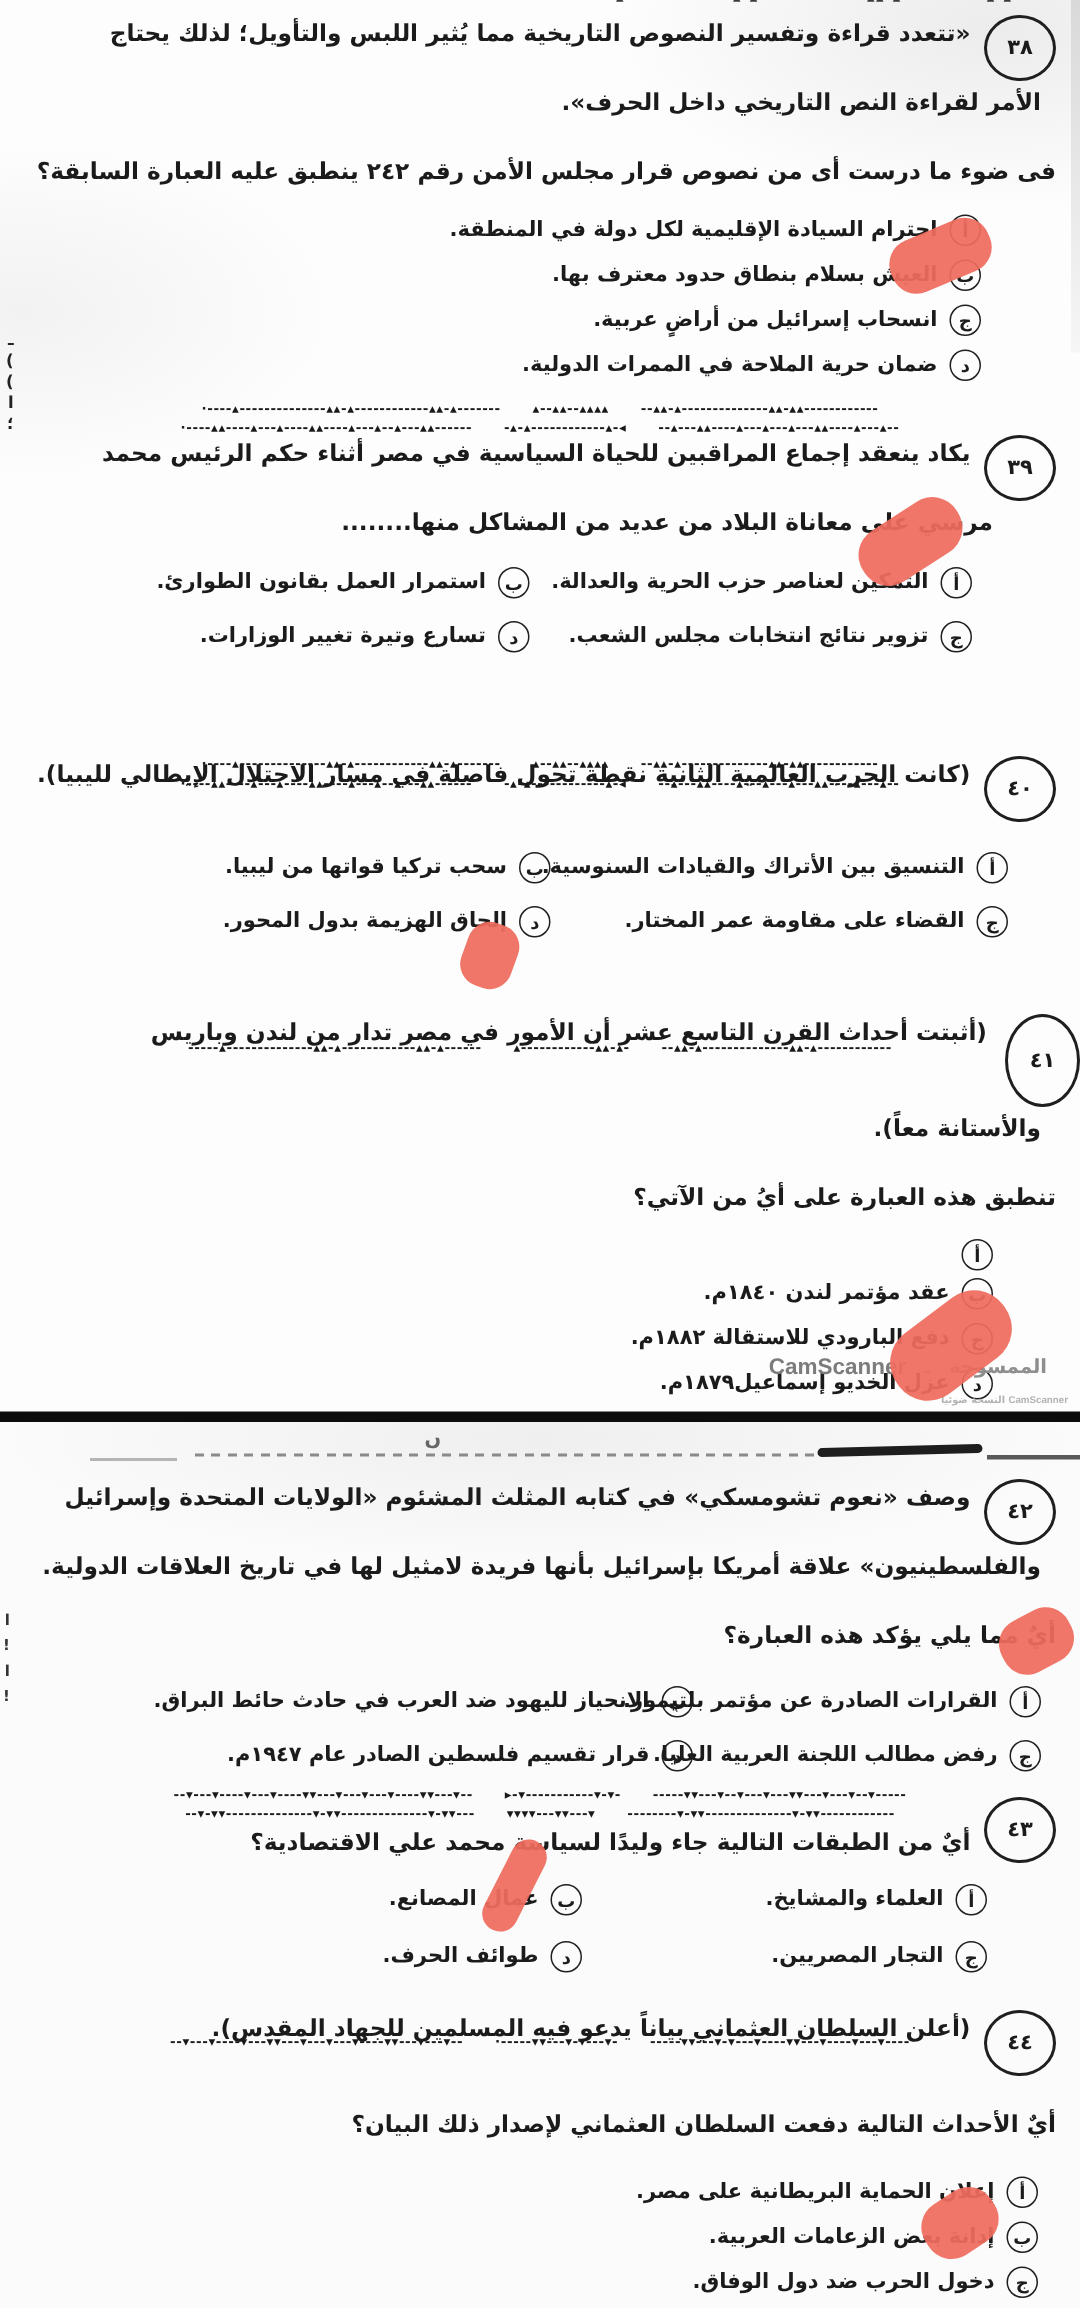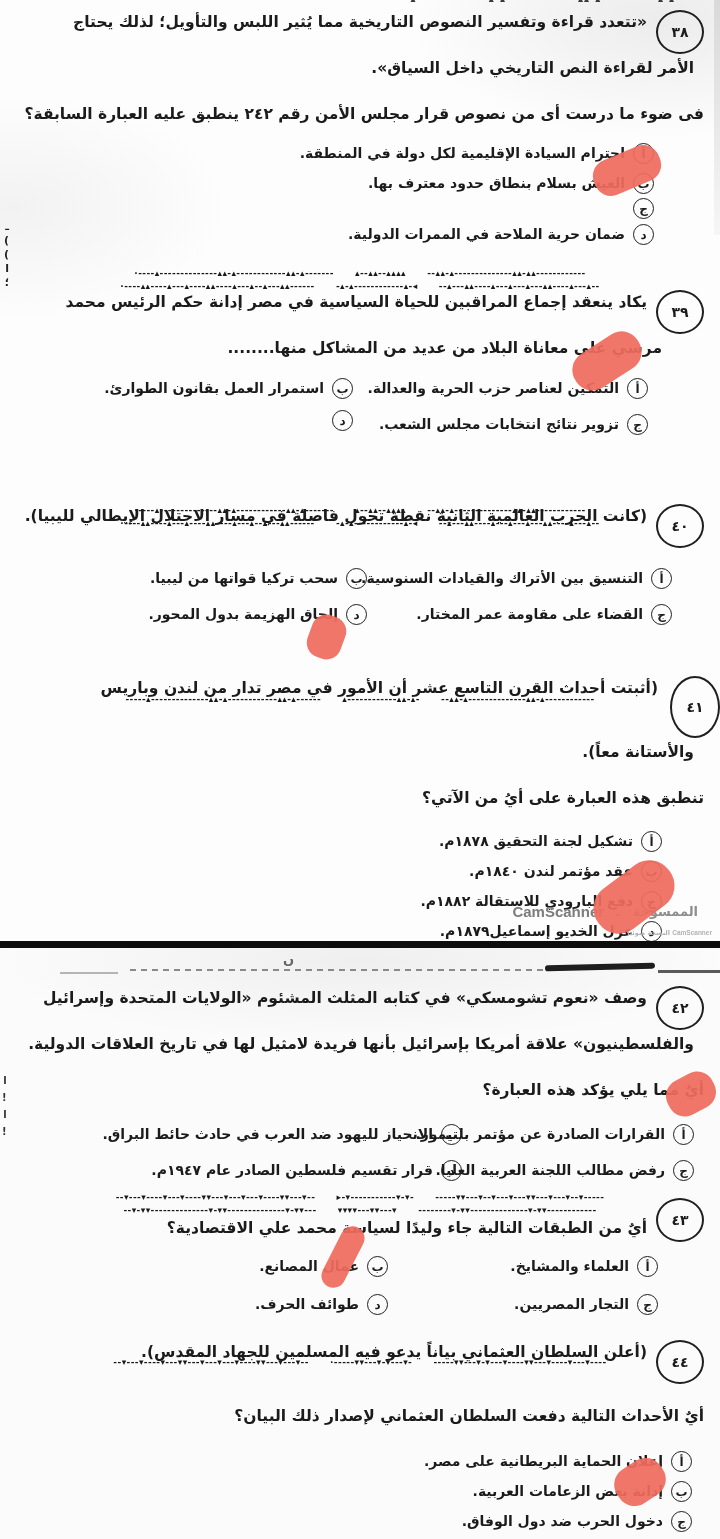--- a/index.html
+++ b/index.html
@@ -97,50 +97,51 @@
 
 <div id="divtop">-▴--------------▴-▴--------------▴▴-▴-----------▴-▴------</div>
 
 <section class="q" id="q38" style="top:8px">
   <div class="qrow">
     <div class="qnum">٣٨</div>
     <div class="qlines">
         <div class="qline">«تتعدد قراءة وتفسير النصوص التاريخية مما يُثير اللبس والتأويل؛ لذلك يحتاج</div>
       </div>
   </div>
-  <div class="qline full">الأمر لقراءة النص التاريخي داخل السياق».</div>
+  <div class="qline full">الأمر لقراءة النص التاريخي داخل الحرف».</div>
   <div class="qprompt">فى ضوء ما درست أى من نصوص قرار مجلس الأمن رقم ٢٤٢ ينطبق عليه العبارة السابقة؟</div>
   <div class="opts stack">
     <div class="opt">
       <span class="circ">أ</span>
       <span class="otext">احترام السيادة الإقليمية لكل دولة في المنطقة.</span>
     </div>
     <div class="opt">
       <span class="circ">ب</span>
       <span class="otext">العيش بسلام بنطاق حدود معترف بها.</span>
     </div>
     <div class="opt">
       <span class="circ">ج</span>
+      <span class="otext">انسحاب إسرائيل من أراضٍ عربية.</span>
     </div>
     <div class="opt">
       <span class="circ">د</span>
       <span class="otext">ضمان حرية الملاحة في الممرات الدولية.</span>
     </div>
   </div>
 </section>
 
 <div id="div1" class="divider">
   <div>·----▴--------------▴▴-▴------------▴▴-▴-------      ▴--▴▴--▴▴▴▴      --▴▴-▴--------------▴▴-▴▴------------</div><div>·----▴▴----▴---▴----▴▴----▴---▴--▴---▴▴------      -▴-▴------------▴-◂      --▴---▴▴----▴---▴---▴---▴▴----▴---▴--</div>
 </div>
 
 <section class="q" id="q39" style="top:288px">
   <div class="qrow">
     <div class="qnum">٣٩</div>
     <div class="qlines">
-        <div class="qline">يكاد ينعقد إجماع المراقبين للحياة السياسية في مصر إدانة حكم الرئيس محمد</div>
+        <div class="qline">يكاد ينعقد إجماع المراقبين للحياة السياسية في مصر أثناء حكم الرئيس محمد</div>
       </div>
   </div>
   <div class="qline full">مرسي على معاناة البلاد من عديد من المشاكل منها........</div>
   <div class="opts">
     <div class="orow">
       <div class="opt cellA">
         <span class="circ">أ</span>
         <span class="otext">التمكين لعناصر حزب الحرية والعدالة.</span>
       </div>
       <div class="opt cellB">
@@ -148,20 +149,21 @@
         <span class="otext">استمرار العمل بقانون الطوارئ.</span>
       </div>
     </div>
     <div class="orow">
       <div class="opt cellA">
         <span class="circ">ج</span>
         <span class="otext">تزوير نتائج انتخابات مجلس الشعب.</span>
       </div>
       <div class="opt cellB">
         <span class="circ">د</span>
+        <span class="otext">تسارع وتيرة تغيير الوزارات.</span>
       </div>
     </div>
   </div>
 </section>
 
 <div id="div2" class="divider">
   <div>·----▴--------------▴▴-▴------------▴▴-▴-------      ▴--▴▴--▴▴▴▴      --▴▴-▴--------------▴▴-▴▴------------</div><div>·----▴▴----▴---▴----▴▴----▴---▴--▴---▴▴------      -▴-▴------------▴-◂      --▴---▴▴----▴---▴---▴---▴▴----▴---▴--</div>
 </div>
 
 <section class="q" id="q40" style="top:502px">
@@ -204,21 +206,20 @@
     <div class="qnum">٤١</div>
     <div class="qlines">
         <div class="qline">(أثبتت أحداث القرن التاسع عشر أن الأمور في مصر تدار من لندن وباريس</div>
       </div>
   </div>
   <div class="qline full">والأستانة معاً).</div>
   <div class="qprompt">تنطبق هذه العبارة على أيُ من الآتي؟</div>
   <div class="opts stack">
     <div class="opt">
       <span class="circ">أ</span>
-      <span class="otext">تشكيل لجنة التحقيق ١٨٧٨م.</span>
     </div>
     <div class="opt">
       <span class="circ">ب</span>
       <span class="otext">عقد مؤتمر لندن ١٨٤٠م.</span>
     </div>
     <div class="opt">
       <span class="circ">ج</span>
       <span class="otext">دفع البارودي للاستقالة ١٨٨٢م.</span>
     </div>
     <div class="opt">

